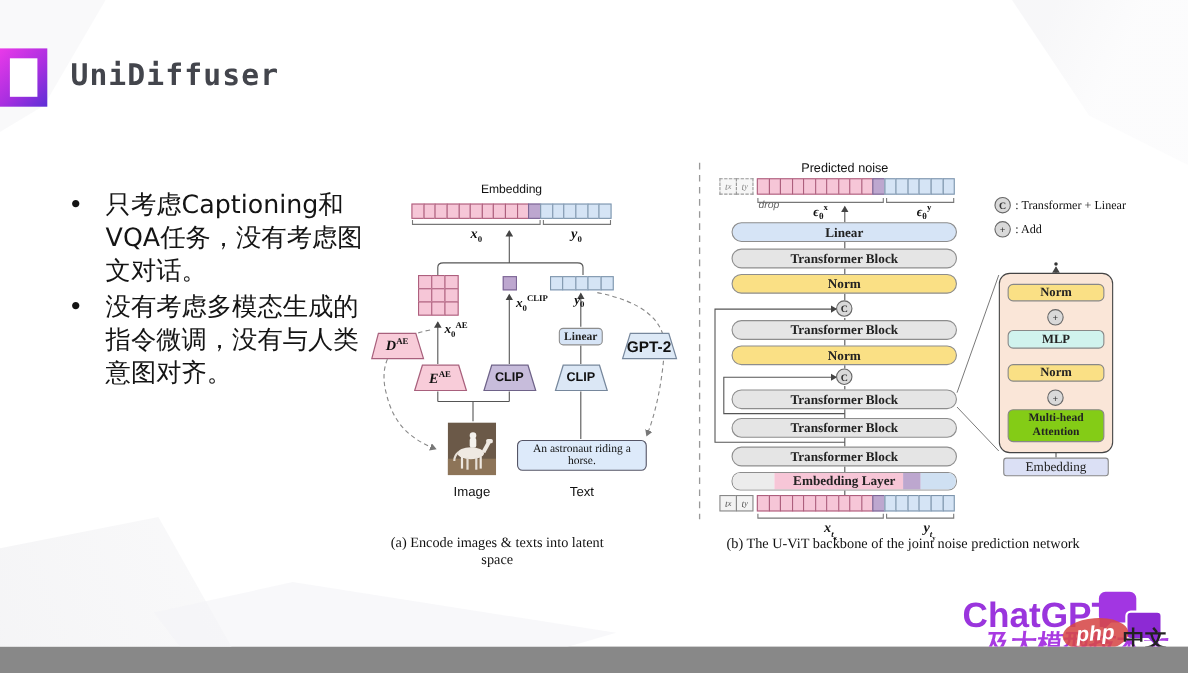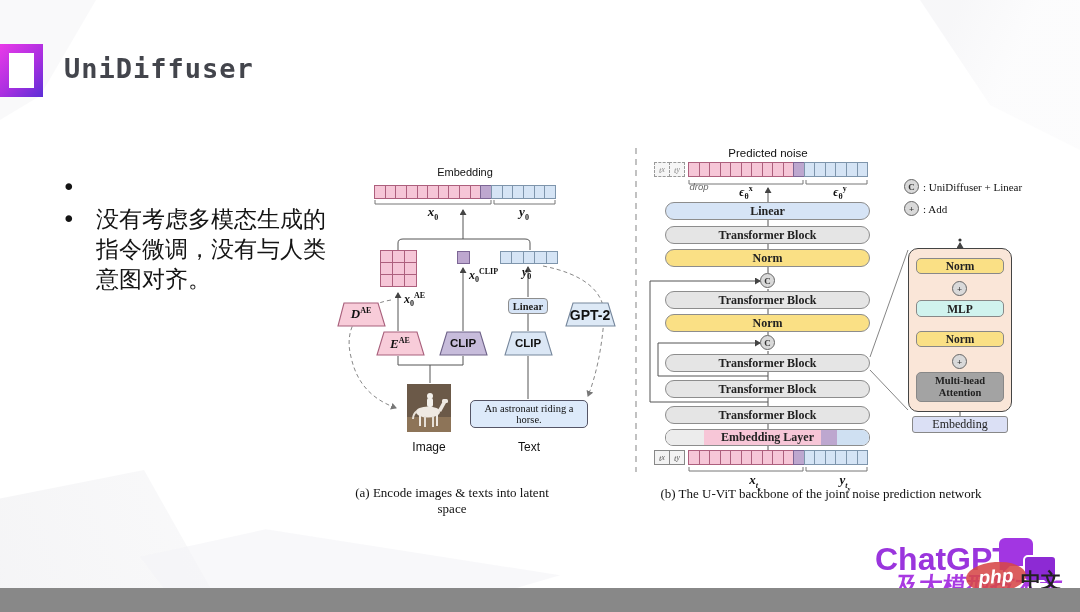--- a/index.html
+++ b/index.html
@@ -52,21 +52,21 @@
           font:700 12px "Liberation Serif",serif;color:#222;z-index:3;}
   .circ{position:absolute;width:15px;height:15px;box-sizing:border-box;border-radius:50%;
         background:#d9d9d9;border:1px solid #666;display:flex;align-items:center;
         justify-content:center;font:700 9px "Liberation Serif",serif;color:#333;z-index:3;}
   
   .detail-panel{position:absolute;left:908px;top:248px;width:104px;height:164px;box-sizing:border-box;
         background:#fae6d8;border:1px solid #444;border-radius:10px;z-index:2;}
   .dblk{position:absolute;left:916px;width:88px;box-sizing:border-box;border:1px solid #888;
         border-radius:5px;display:flex;flex-direction:column;align-items:center;
         justify-content:center;font:700 11.5px "Liberation Serif",serif;color:#222;z-index:3;}
-  .cyan{background:#d0f3ee;} .green{background:#a3a3a3;} .lavender{background:#dbe0f5;}
+  .cyan{background:#d0f3ee;} .green{background:#84cc16;} .lavender{background:#dbe0f5;}
   
   .legend-text{position:absolute;z-index:3;font:400 11px "Liberation Serif",serif;color:#111;}
   
   .caption{position:absolute;z-index:3;font:400 13px "Liberation Serif",serif;color:#111;text-align:center;}
   
   .imgbox{position:absolute;left:407px;top:384px;z-index:2;}
   .textbox{position:absolute;left:470px;top:400px;width:118px;height:28px;box-sizing:border-box;
         background:#ddeafa;border:1px solid #556;border-radius:5px;z-index:2;
         font:400 10.5px "Liberation Serif",serif;color:#111;text-align:center;padding-top:2px;}
   
@@ -100,20 +100,21 @@
   <div class="bgpoly" style="left:0;top:0;width:160px;height:120px;background:#f6f6f8;clip-path:polygon(0 0,60% 0,25% 80%,0 100%);opacity:.7;"></div>
 
   <div class="logo">
       <div class="logo-inner"></div>
     </div>
   <div class="title">UniDiffuser</div>
 
   <div class="bullets">
     <div class="bullet-item">
       <span class="bullet-marker">•</span>
+      <span>只考虑Captioning和VQA任务，没有考虑图文对话。</span>
     </div>
     <div class="bullet-item">
       <span class="bullet-marker">•</span>
       <span>没有考虑多模态生成的指令微调，没有与人类意图对齐。</span>
     </div>
   </div>
 
   <svg class="svglayer" width="1080" height="612" viewBox="0 0 1080 612">
     <defs>
       <marker id="arr" markerWidth="7" markerHeight="7" refX="5" refY="3.5" orient="auto">
@@ -376,21 +377,21 @@
   <div class="figlabel math center" style="left:755px;top:472px;font-size:13px;">
     <span>x</span><sub><i>t</i><span class="subsub">x</span></sub>
   </div>
   <div class="figlabel math center" style="left:845px;top:472px;font-size:13px;">
     <span>y</span><sub><i>t</i><span class="subsub">y</span></sub>
   </div>
 
   <div class="caption" style="left:656px;top:486px;width:330px;text-align:center;">(b) The U-ViT backbone of the joint noise prediction network</div>
 
   <div class="circ" style="left:904px;top:179px;">C</div>
-  <div class="legend-text" style="left:923px;top:181px;">: UniDiffuser + Linear</div>
+  <div class="legend-text" style="left:923px;top:181px;">: Transformer + Linear</div>
   <div class="circ" style="left:904px;top:201px;">+</div>
   <div class="legend-text" style="left:923px;top:203px;">: Add</div>
 
   <div class="detail-panel"></div>
   <div class="dblk yellow" style="top:258px;height:16px;">Norm</div>
   <div class="circ" style="left:952px;top:281px;">+</div>
   <div class="dblk cyan" style="top:300px;height:17px;">MLP</div>
   <div class="dblk yellow" style="top:331px;height:16px;">Norm</div>
   <div class="circ" style="left:952px;top:354px;">+</div>
   <div class="dblk green" style="top:372px;height:30px;font-size:10.5px;line-height:12px;">

